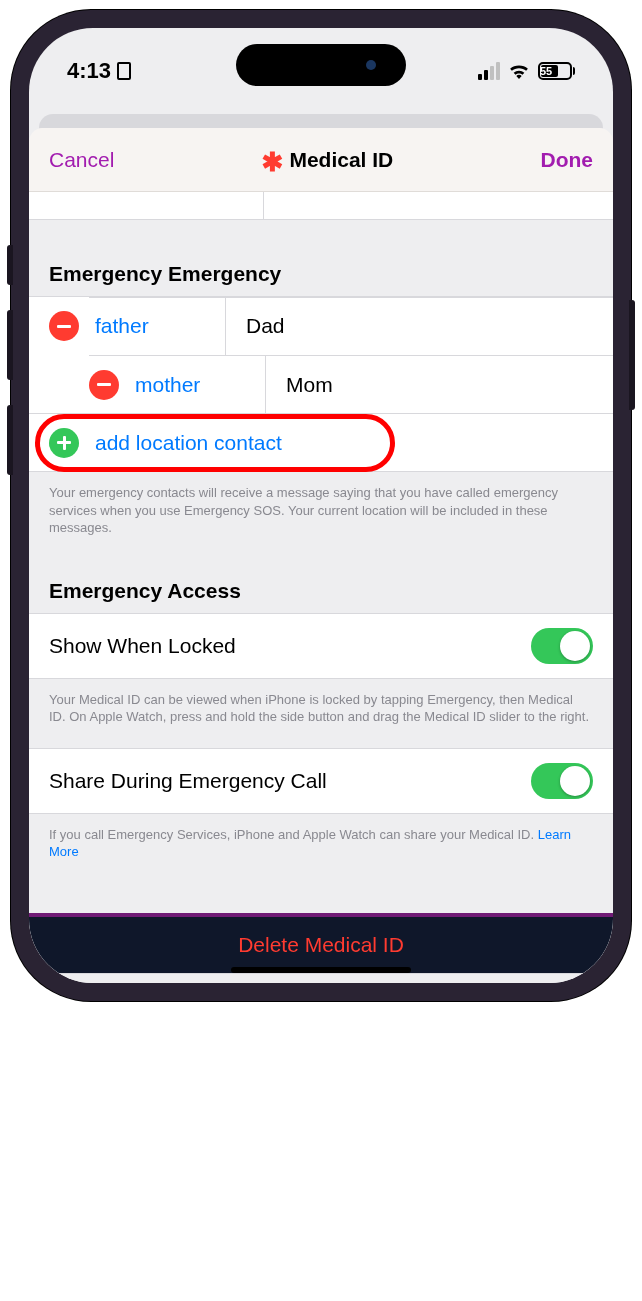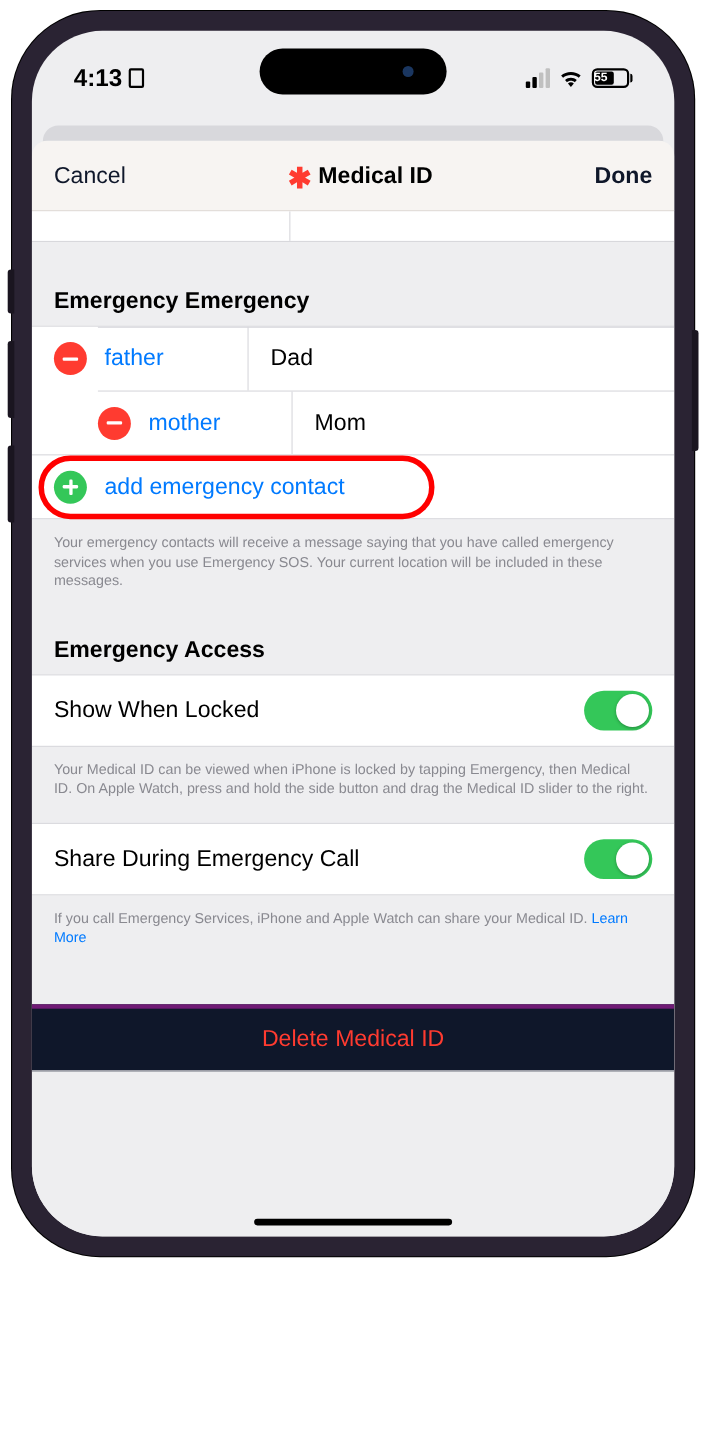--- a/index.html
+++ b/index.html
@@ -1,18 +1,18 @@
 <!DOCTYPE html>
 <html><head>
 <meta charset="utf-8">
 <style>
 * { margin: 0; padding: 0; box-sizing: border-box; font-family: -apple-system, BlinkMacSystemFont, "Segoe UI", Helvetica, Arial, sans-serif; }
 body { background: #fff; display: flex; justify-content: center; padding: 10px; }
 
-.phone-frame { width: 620px; height: 1132px; background: #2a2333; border-radius: 80px; padding: 18px; position: relative; box-shadow: 0 0 0 1px #000; }
+.phone-frame { width: 620px; height: 991px; background: #2a2333; border-radius: 80px; padding: 18px; position: relative; box-shadow: 0 0 0 1px #000; }
 .phone-buttons-left { position: absolute; left: -4px; top: 235px; }
 .phone-btn { width: 6px; background: #1a1520; border-radius: 3px 0 0 3px; margin-bottom: 25px; }
 .phone-btn.b1 { height: 40px; }
 .phone-btn.b2 { height: 70px; }
 .phone-btn.b3 { height: 70px; }
 .phone-buttons-right { position: absolute; right: -4px; top: 290px; }
 .phone-btn-r { width: 6px; height: 110px; background: #1a1520; border-radius: 0 3px 3px 0; }
 
 .screen { width: 100%; height: 100%; background: #eeeef0; border-radius: 64px; overflow: hidden; position: relative; }
 
@@ -33,21 +33,21 @@
 .battery { display: flex; align-items: center; }
 .battery-body { width: 34px; height: 18px; border: 2px solid #000; border-radius: 5px; position: relative; display: flex; align-items: center; font-size: 11px; font-weight: 700; }
 .battery-fill { position: absolute; left: 1px; top: 1px; bottom: 1px; width: 55%; background: #000; border-radius: 2px; }
 .battery-txt { position: relative; z-index: 2; color: #fff; font-size: 11px; }
 .battery-cap { width: 2px; height: 8px; background: #000; border-radius: 0 2px 2px 0; margin-left: 1px; }
 
 .sheet-bg { position: absolute; top: 86px; left: 10px; right: 10px; height: 30px; background: #d8d8dc; border-radius: 14px 14px 0 0; }
 .sheet { position: absolute; top: 100px; left: 0; right: 0; bottom: 0; background: #eeeef0; border-radius: 14px 14px 0 0; overflow: hidden; }
 
 .nav-bar { height: 64px; display: flex; align-items: center; justify-content: space-between; padding: 0 20px; background: #f7f4f2; border-bottom: 1px solid #e0dcd8; }
-.nav-btn { color: #0f172a; font-size: 21px; font-weight: 400; }
+.nav-btn { color: #a21caf; font-size: 21px; font-weight: 400; }
 .nav-btn.done { font-weight: 600; }
 .nav-title { display: flex; align-items: center; gap: 6px; font-size: 21px; font-weight: 600; color: #000; }
 .asterisk { color: #ff3b30; font-size: 26px; font-weight: 700; line-height: 1; position: relative; top: 2px; }
 
 .content { height: calc(100% - 64px); overflow-y: auto; }
 
 .blank-row { height: 28px; background: #fff; border-bottom: 1px solid #d8d8dc; position: relative; }
 .blank-divider { position: absolute; left: 40%; top: 0; bottom: 0; width: 1px; background: #d8d8dc; }
 
 .section-header { padding: 42px 20px 10px; font-size: 21px; font-weight: 700; color: #000; }
@@ -153,21 +153,21 @@
             <div class="relation-col">father</div>
             <div class="name-col">Dad</div>
           </div>
           <div class="list-row">
             <div class="circle-btn remove"></div>
             <div class="relation-col">mother</div>
             <div class="name-col">Mom</div>
           </div>
           <div class="add-row" style="border-top:1px solid #d8d8dc; position:relative;">
             <div class="circle-btn add"></div>
-            <span class="add-label">add emergency contact</span>
+            <span class="add-label">add location contact</span>
             <div class="highlight-ring" style="left:6px; top:0px; width:360px; height:58px;"></div>
           </div>
         </div>
 
         <div class="footer-text">Your emergency contacts will receive a message saying that you have called emergency services when you use Emergency SOS. Your current location will be included in these messages.</div>
 
         <div class="section-header">Emergency Access</div>
 
         <div class="toggle-row">
           <span class="toggle-label">Show When Locked</span>

